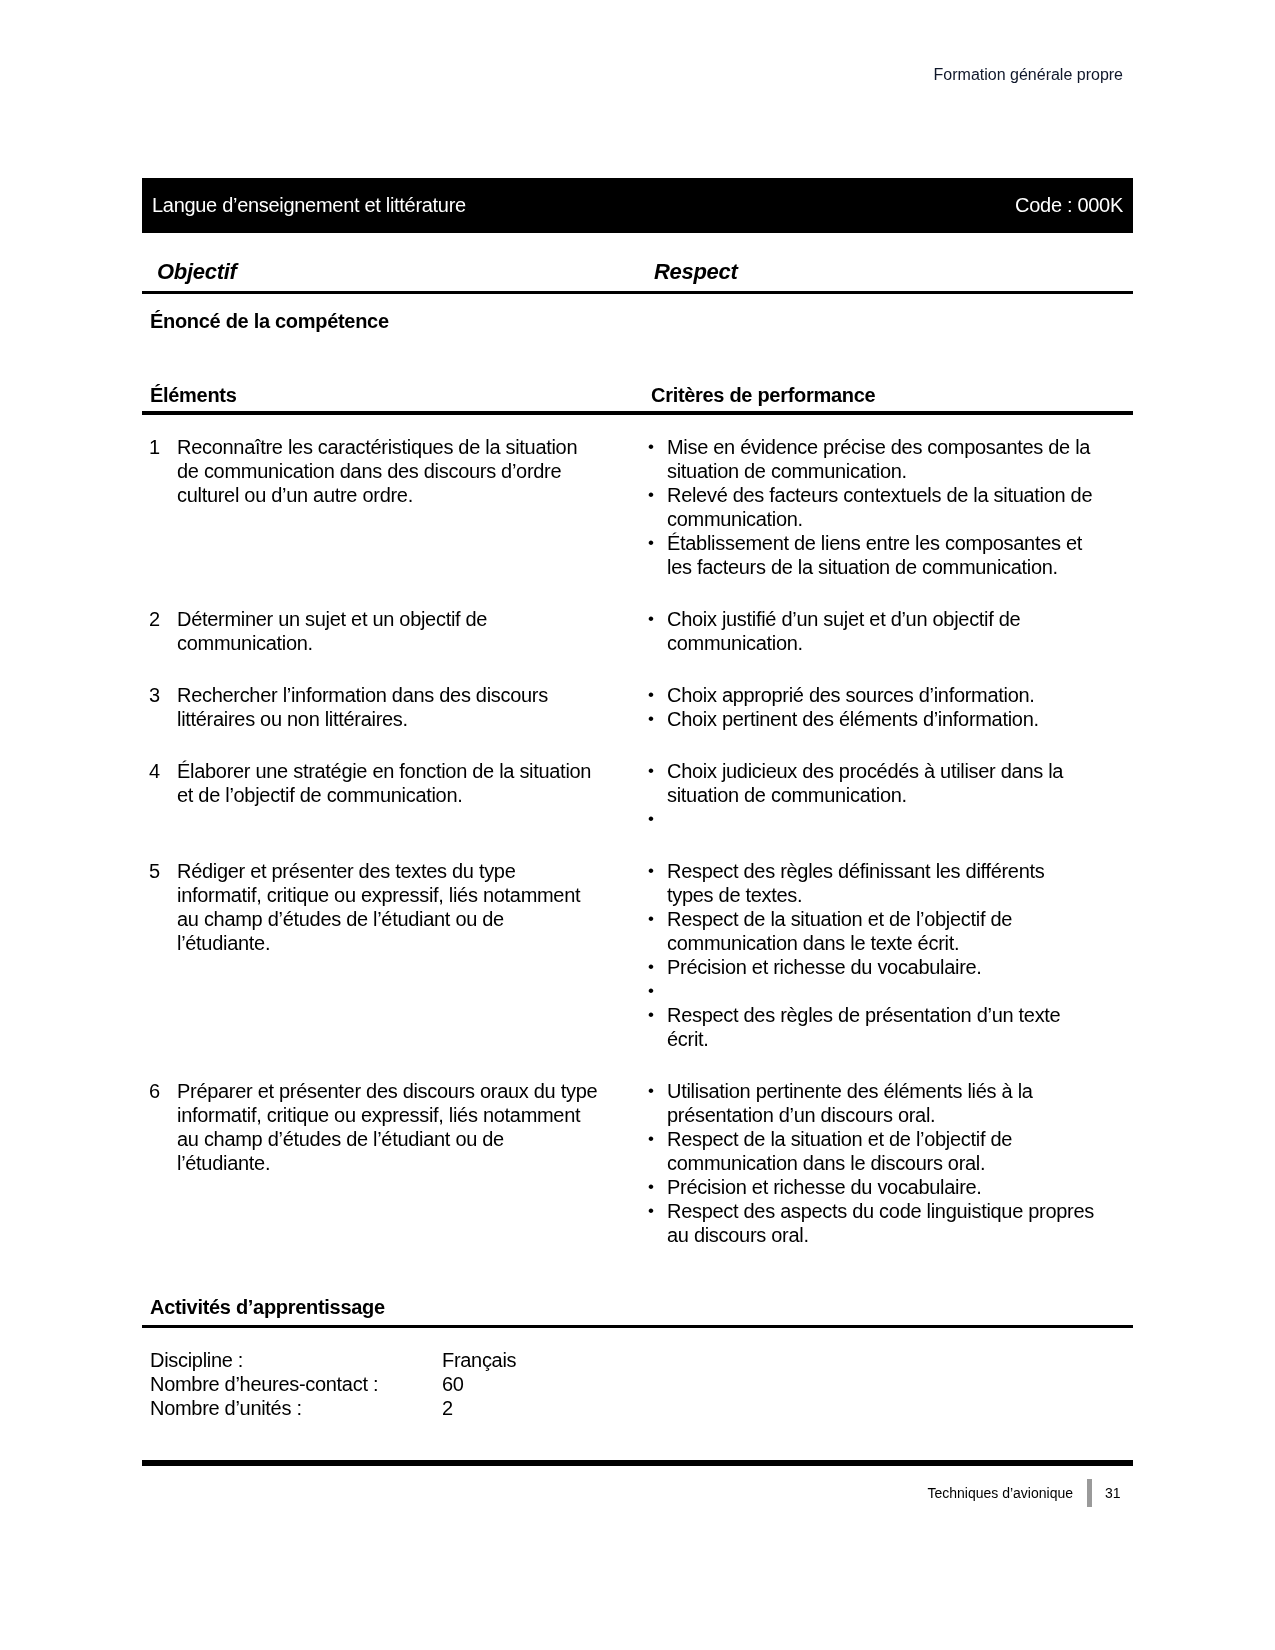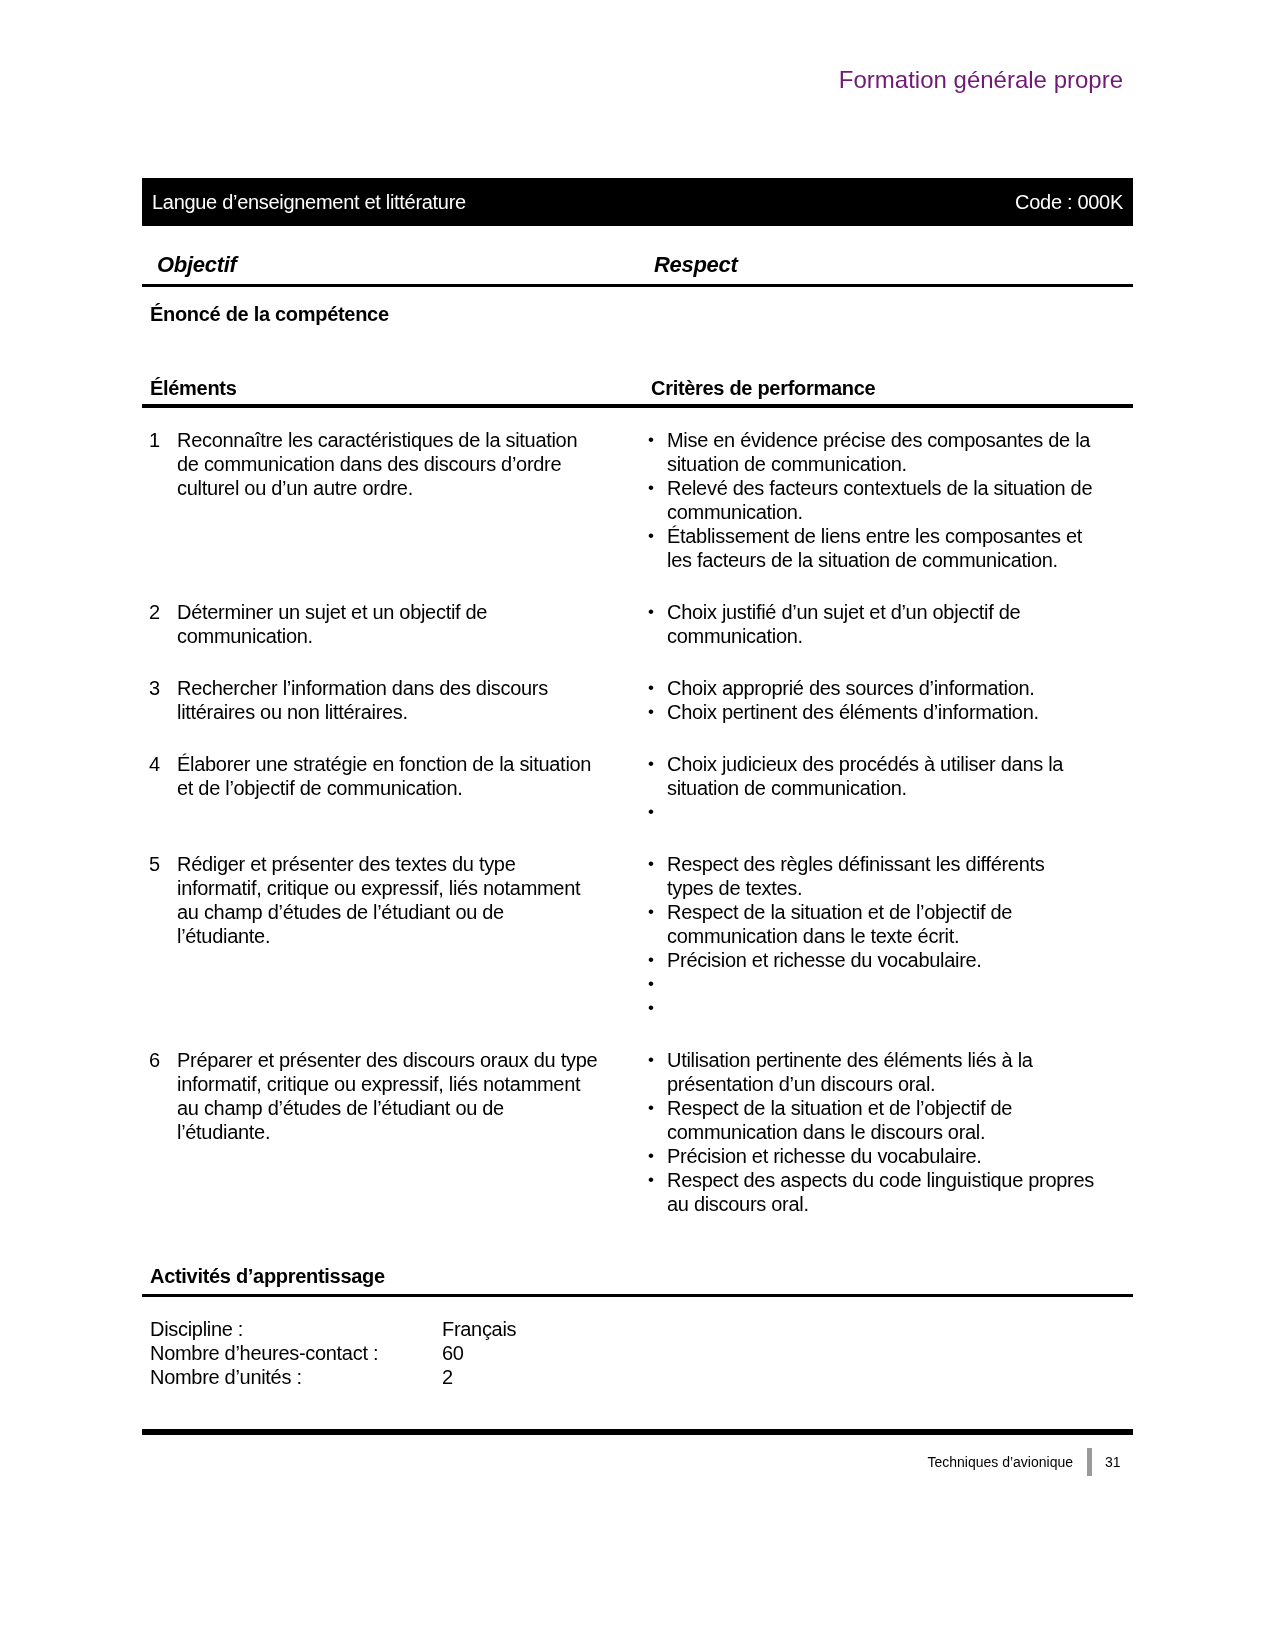--- a/index.html
+++ b/index.html
@@ -6,26 +6,26 @@
   .page {
     width:1275px; height:1650px; position:relative;
     background:#ffffff; color:#000;
     font-family:"Liberation Sans", sans-serif;
     letter-spacing:-0.3px;
     overflow:hidden;
     margin:0 auto;
   }
   .gray-note {
     position:absolute; top:66px; right:152px;
-    font-size:24px; color:#701a75; letter-spacing:0;
+    font-size:16px; color:#0f172a; letter-spacing:0;
   }
   .content { position:absolute; left:142px; top:0; width:991px; }
 
   .title-bar {
-    margin-top:178px; height:48px; background:#000; color:#fff;
+    margin-top:178px; height:55px; background:#000; color:#fff;
     display:flex; justify-content:space-between; align-items:center;
     padding:0 10px; box-sizing:border-box; font-size:20px;
   }
 
   .obj-std { position:relative; height:30px; margin-top:24px; }
   .obj-std .objectif { position:absolute; left:15px; top:2px; font-size:22px; font-weight:bold; font-style:italic; }
   .obj-std .standard { position:absolute; left:512px; top:2px; font-size:22px; font-weight:bold; font-style:italic; }
 
   .rule1 { margin-top:4px; height:3px; background:#000; }
 
@@ -198,20 +198,22 @@
     <span class="bullet">•</span>
     <span class="criterion-text">Précision et richesse du vocabulaire.</span>
   </div>
 
   <div class="criterion">
     <span class="bullet">•</span>
   </div>
 
   <div class="criterion">
     <span class="bullet">•</span>
+    <span class="criterion-text">Respect des règles de présentation d’un texte
+écrit.</span>
   </div>
 </div>
   </div>
 
   <div class="row">
     <div class="row-left">
       <span class="row-num">6</span>
       <span class="row-element">Préparer et présenter des discours oraux du type
 informatif, critique ou expressif, liés notamment
 au champ d’études de l’étudiant ou de

